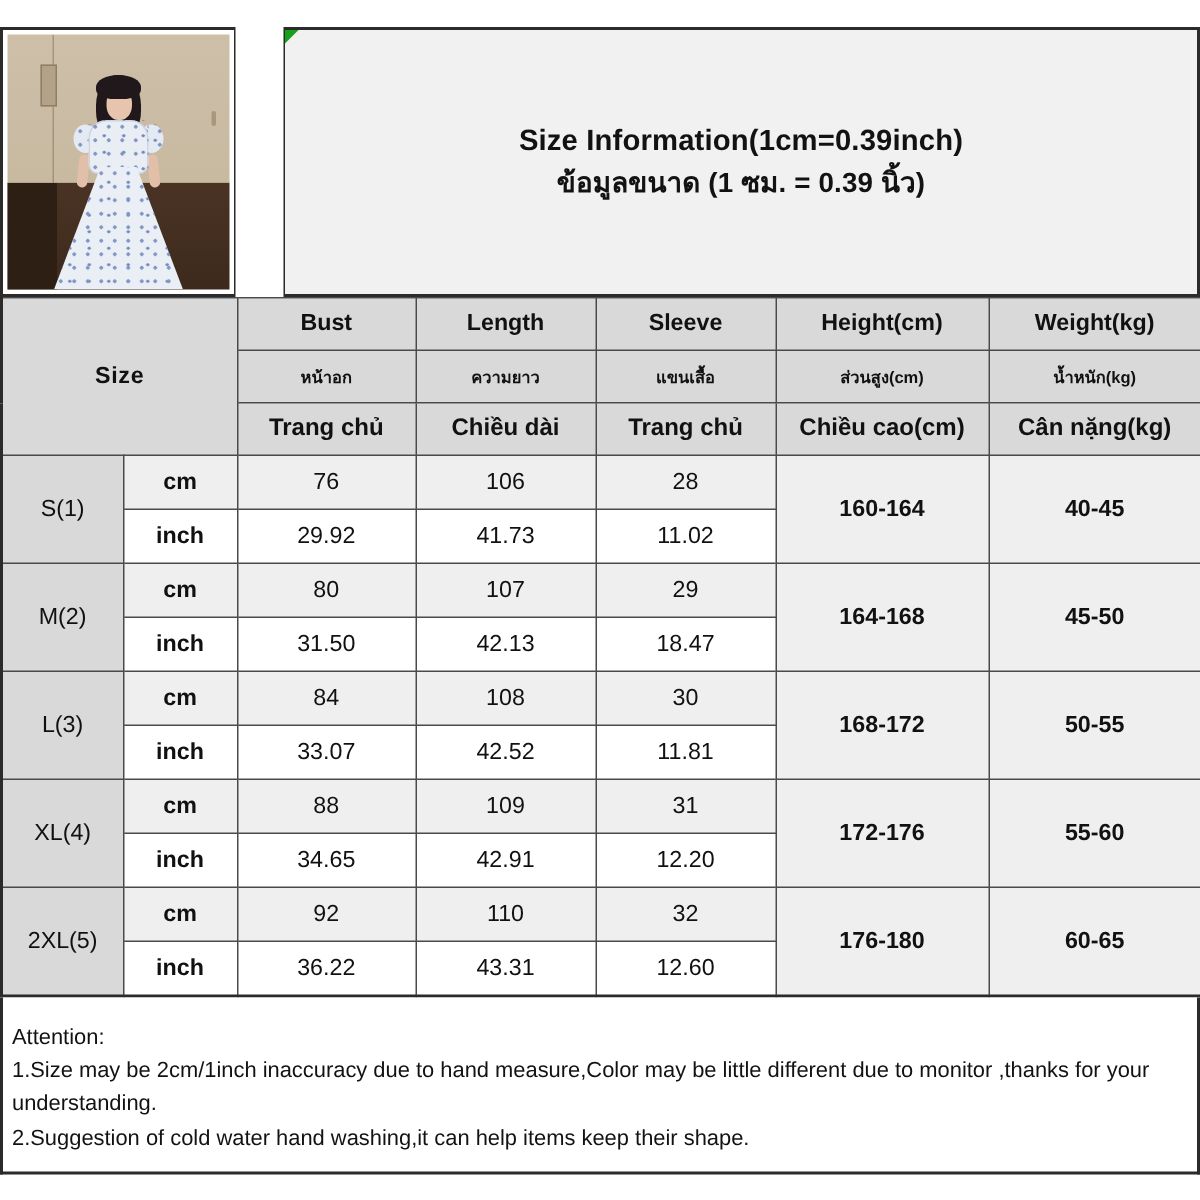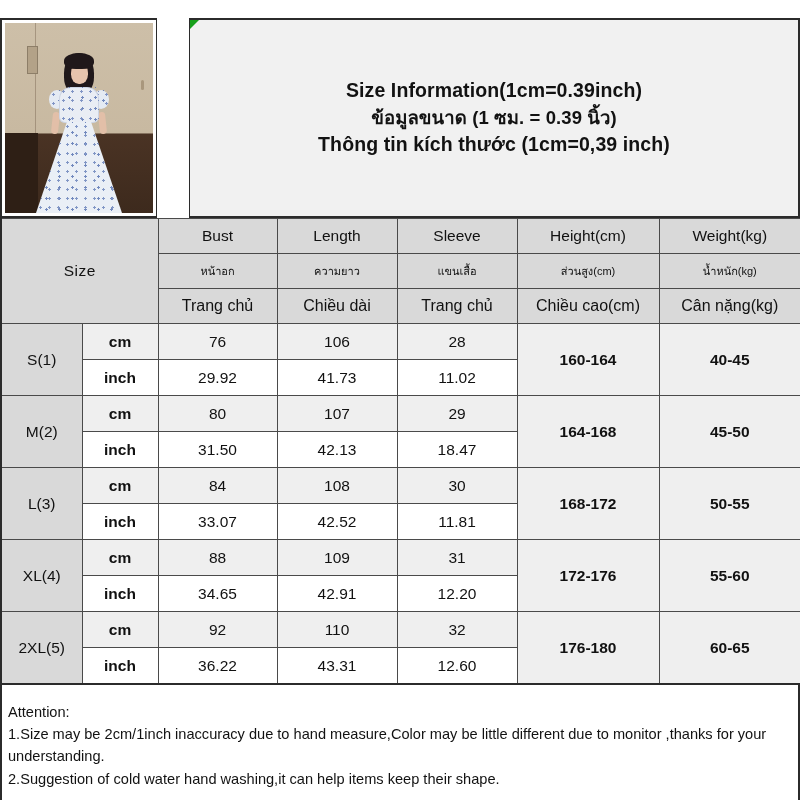--- a/index.html
+++ b/index.html
@@ -19,21 +19,21 @@
     position: relative;
     width: 800px;
     height: 800px;
     box-sizing: border-box;
   }
 
   
   .topblock {
     display: flex;
     margin: 18px 0 0 0;
-    height: 200px;
+    height: 180px;
     box-sizing: border-box;
     gap: 32px;
   }
 
   .photo-cell {
     width: 157px;
     box-sizing: border-box;
     border: 2px solid #2b2b2b;
     border-right: 1px solid #2b2b2b;
     background: #ffffff;
@@ -162,21 +162,21 @@
   }
   table.size-table td, table.size-table th {
     border: 1px solid #4a4a4a;
     text-align: center;
     vertical-align: middle;
     font-size: 15.5px;
     color: #111111;
     padding: 0;
   }
   table.size-table th {
-    font-weight: normal;
+    font-weight: bold;
   }
 
   
   table.size-table {
     border-left: 2px solid #2b2b2b;
     border-right: 2px solid #2b2b2b;
     border-bottom: 2px solid #2b2b2b;
   }
 
   .col-size    { width: 81px; }
@@ -269,21 +269,20 @@
         <div class="skirt">
             <div class="floral"></div>
           </div>
       </div>
     </div>
 
     <div class="title-cell">
       <span class="comment-marker"></span>
       <div class="title-line">Size Information(1cm=0.39inch)</div>
       <div class="title-line thai">ข้อมูลขนาด (1 ซม. = 0.39 นิ้ว)</div>
-      <div class="title-line">Thông tin kích thước (1cm=0,39 inch)</div>
     </div>
   </div>
 
   <table class="size-table">
     <colgroup>
       <col class="col-size">
         <col class="col-unit">
         <col class="col-bust">
       <col class="col-length">
         <col class="col-sleeve">

